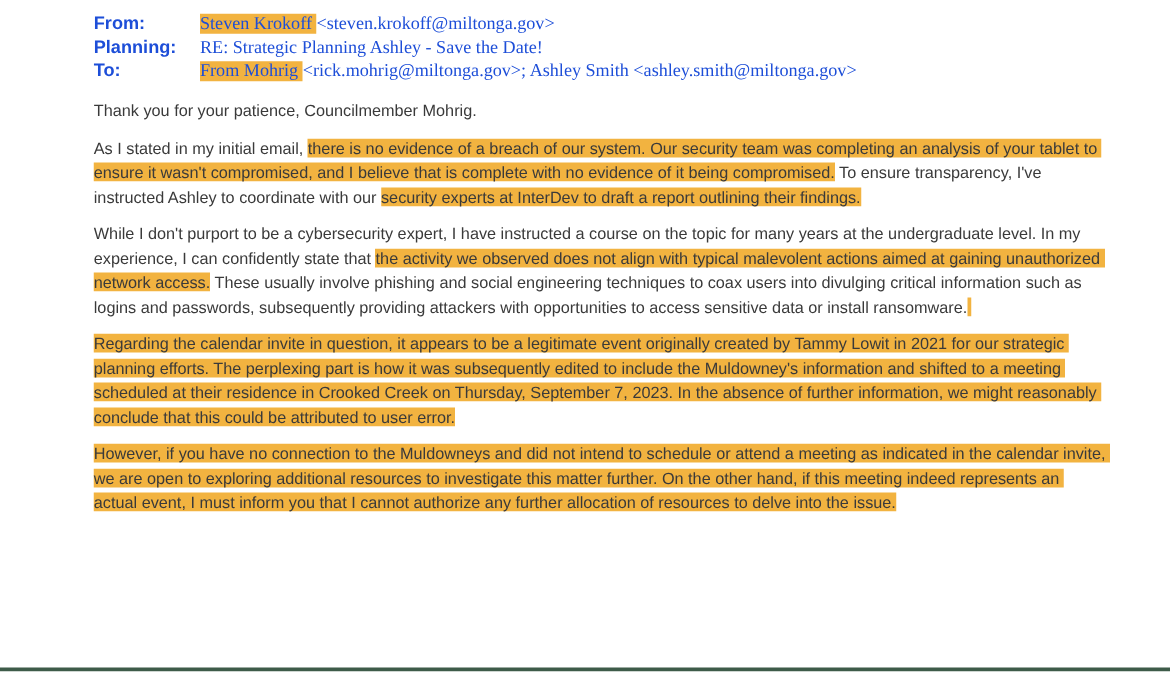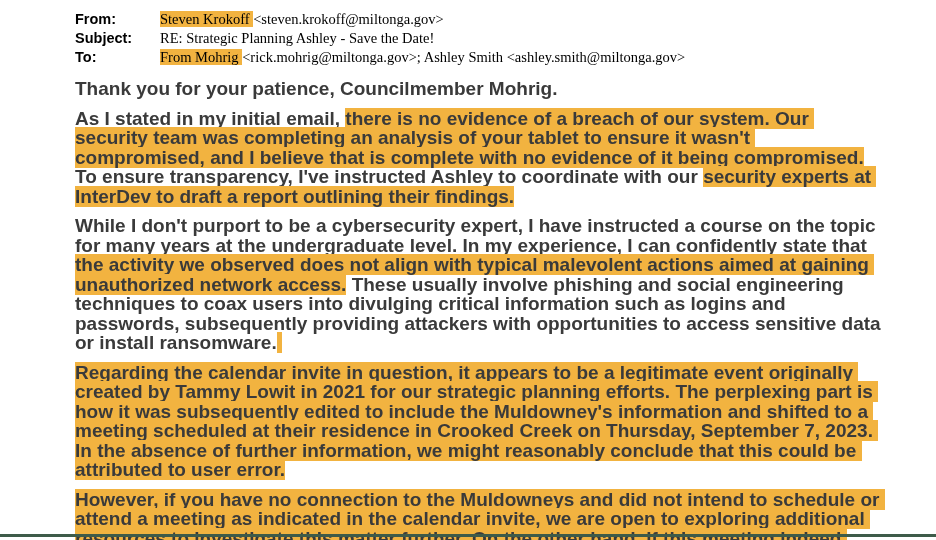--- a/index.html
+++ b/index.html
@@ -22,39 +22,38 @@
     width: 810px;
   }
   
   .headers {
     margin-bottom: 12px;
   }
   .hrow {
     display: flex;
     font-size: 14.5px;
     line-height: 19px;
-    color: #000000;
+    color: #1d4ed8;
   }
   .hlabel {
     width: 85px;
     flex-shrink: 0;
     font-weight: bold;
   }
   .hvalue {
     white-space: pre-wrap;
     font-family: Liberation Serif, serif;
   }
   
   .para {
     margin: 0 0 10px 0;
-    font-size: 19px;
+    font-size: 13px;
     line-height: 19.5px;
     color: #3a3a3a;
     white-space: pre-wrap;
-    font-weight: bold;
   }
   .hl {
     background-color: var(--hl, #F2B340);
   }
   .plain {
     background: transparent;
   }
   .bottom-rule {
     position: absolute;
     left: 0;
@@ -68,21 +67,21 @@
 <body>
 
 <div class="page">
 
   <div class="headers">
     <div class="hrow">
       <span class="hlabel">From:</span>
       <span class="hvalue"><span class="hl">Steven Krokoff </span><span class="plain">&lt;steven.krokoff@miltonga.gov&gt;</span></span>
     </div>
     <div class="hrow">
-      <span class="hlabel">Subject:</span>
+      <span class="hlabel">Planning:</span>
       <span class="hvalue"><span class="plain">RE: Strategic Planning Ashley - Save the Date!</span></span>
     </div>
     <div class="hrow">
       <span class="hlabel">To:</span>
       <span class="hvalue"><span class="hl">From Mohrig </span><span class="plain">&lt;rick.mohrig@miltonga.gov&gt;; Ashley Smith &lt;ashley.smith@miltonga.gov&gt;</span></span>
     </div>
   </div>
 
   <div class="body-text">
       <p class="para"><span class="plain">Thank you for your patience, Councilmember Mohrig.</span></p>

